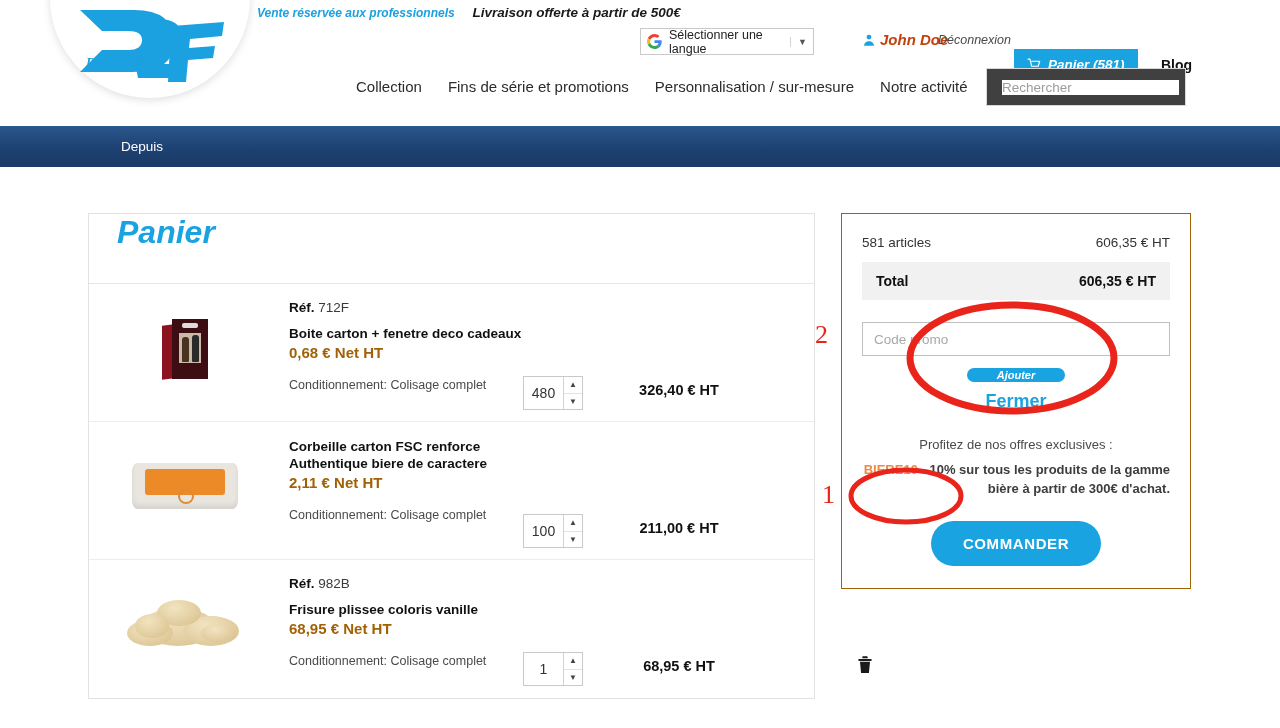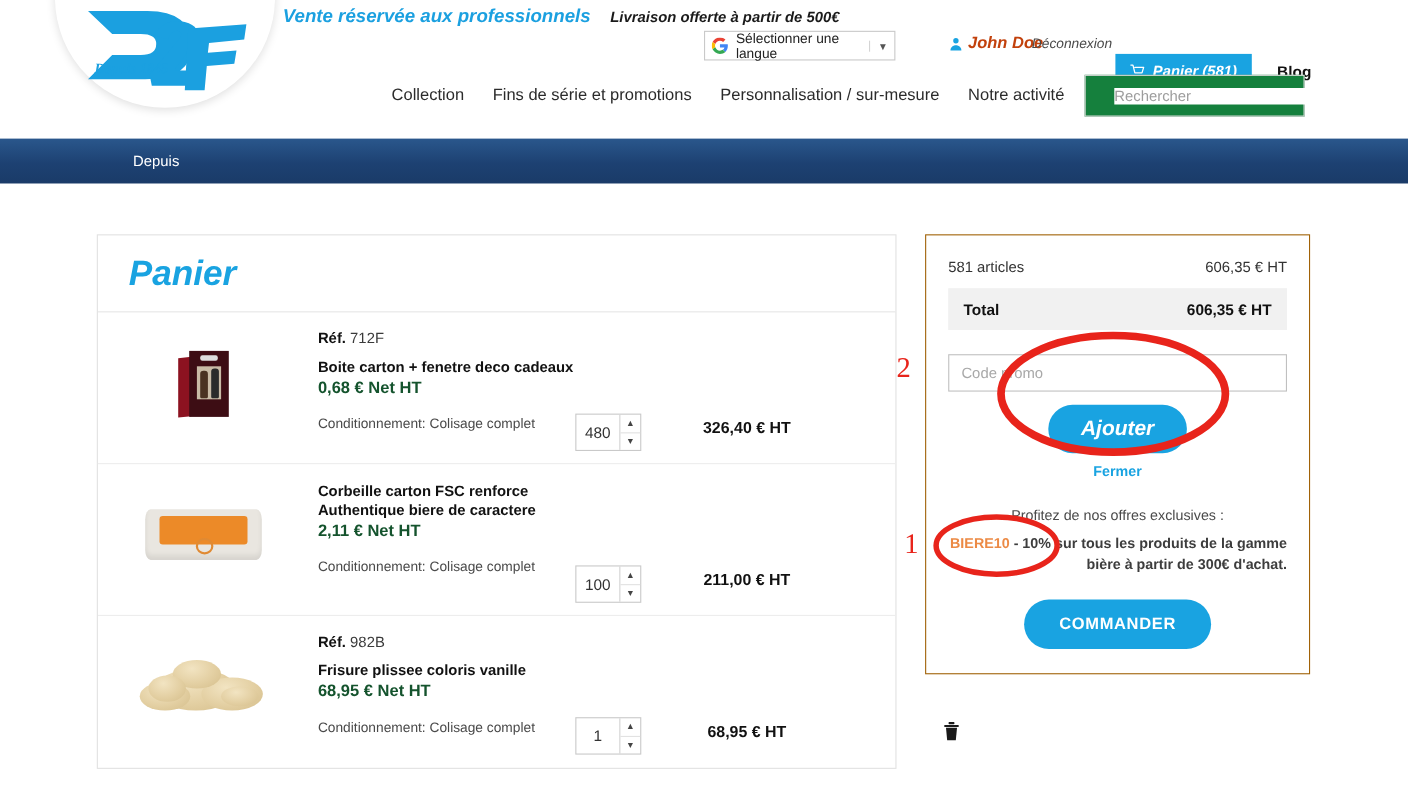--- a/index.html
+++ b/index.html
@@ -32,21 +32,21 @@
   .banner-line {
     position: absolute;
     left: 257px; top: 5px;
     font-size: 13.5px;
     white-space: nowrap;
   }
   .banner-pro {
     color: #1ba0e0;
     font-style: italic;
     font-weight: bold;
-    font-size: 17px;
+    font-size: 12px;
   }
   .banner-liv {
     color: #1a1a1a;
     font-style: italic;
     font-weight: bold;
     font-size: 13.5px;
     margin-left: 14px;
   }
 
   .util-row {
@@ -130,23 +130,23 @@
     gap: 26px;
     font-size: 15px;
     color: #2b2b2b;
   }
   .nav-items span { cursor: pointer; }
   .searchbox {
     position: absolute;
     left: 986px; top: 4px;
     width: 200px; height: 38px;
     border: 1px solid #d8d8d8;
-    background: #15803d;
+    background: #404040;
     display: flex; align-items: center;
-    padding: 0 26px;
+    padding: 0 15px;
   }
   .searchbox input {
     border: none; outline: none;
     flex: 1;
     font-size: 13.5px;
     color: #333;
     font-family: "Liberation Sans", sans-serif;
   }
   .searchbox input::placeholder { color: #9d9d9d; }
 
@@ -175,21 +175,21 @@
   .cart-panel {
     position: absolute;
     left: 88px; top: 46px;
     width: 727px;
     border: 1px solid #e2e2e2;
     background: #fff;
   }
   .cart-head {
     height: 70px;
     border-bottom: 1px solid #e6e6e6;
-    display: flex; align-items: center;
+    display: flex; align-items: flex-start;
     padding-left: 28px;
   }
   .cart-title {
     font-size: 32px;
     font-weight: bold;
     font-style: italic;
     color: #19a3e1;
   }
   .cart-row {
     position: relative;
@@ -213,21 +213,21 @@
   .ref-line b { color: #111; }
   .prod-name {
     font-size: 13.5px;
     font-weight: bold;
     color: #111;
     line-height: 17px;
   }
   .prod-price {
     font-size: 15px;
     font-weight: bold;
-    color: #14532d;
+    color: #a16207;
     margin-top: 2px;
   }
   .cond-line {
     font-size: 12.5px;
     color: #4a4a4a;
     margin-top: 17px;
   }
   .qty-box {
     position: absolute;
     left: 434px; top: 92px;
@@ -339,32 +339,32 @@
     font-family: "Liberation Sans", sans-serif;
   }
   .promo-input::placeholder { color: #a8a8a8; }
   .btn-ajouter {
     display: block;
     margin: 12px auto 0 auto;
     background: #19a3e1;
     color: #fff;
     border: none;
     border-radius: 22px;
-    padding: 11px 30px;
-    font-size: 19px;
+    padding: 1px 30px;
+    font-size: 11px;
     font-weight: bold;
     font-style: italic;
     cursor: pointer;
     font-family: "Liberation Sans", sans-serif;
   }
   .fermer-link {
     display: block;
     text-align: center;
     margin-top: 9px;
-    font-size: 13px;
+    font-size: 18px;
     font-weight: bold;
     color: #19a3e1;
     cursor: pointer;
   }
   .offers-intro {
     text-align: center;
     font-size: 13px;
     color: #4a4a4a;
     margin-top: 25px;
   }

